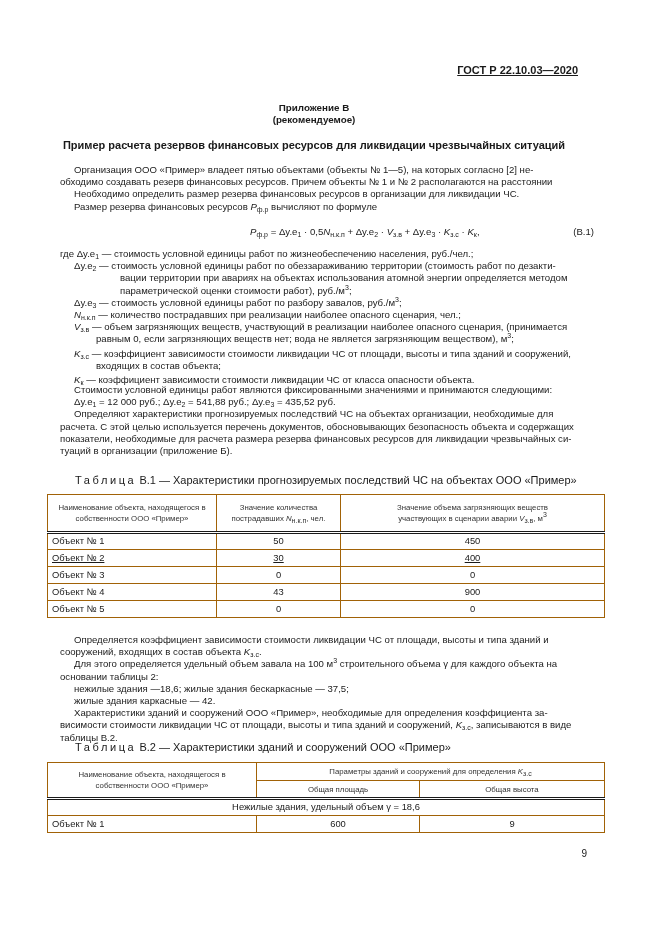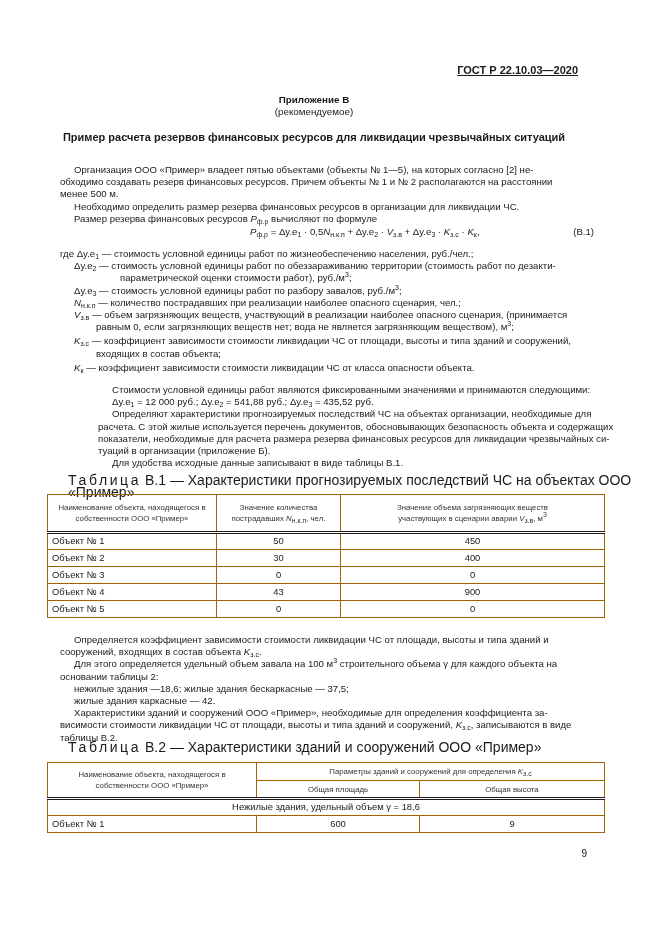--- a/index.html
+++ b/index.html
@@ -1,33 +1,33 @@
 <!DOCTYPE html>
 <html><head>
 <meta charset="utf-8">
 <style>
   html, body { margin: 0; padding: 0; background: #ffffff; }
   body { width: 661px; height: 935px; position: relative; overflow: hidden;
          font-family: "Liberation Sans", sans-serif; color: #1a1a1a; font-size: 9.6px; line-height: 12.2px; }
   .abs { position: absolute; }
   .hdr { top: 64px; right: 83px; font-weight: bold; font-size: 11px; text-decoration: underline; }
-  .center { left: 0; width: 628px; text-align: center; }
+  .center { left: 0; width: 628px; text-align: center; margin-top: 8px; }
   .annex-title { top: 94px; font-weight: bold; font-size: 9.8px; }
-  .annex-sub { top: 106px; font-weight: normal; font-size: 9.8px; text-align: center; }
+  .annex-sub { top: 106px; font-weight: bold; font-size: 9.8px; text-align: center; }
   .main-title { top: 130px; font-weight: bold; font-size: 11px; line-height: 14px; }
   .para { left: 60px; width: 534px; text-align: justify; }
   .ind { text-indent: 14px; }
   sub { font-size: 7px; vertical-align: -2px; line-height: 0; }
   sup { font-size: 7px; vertical-align: 4px; line-height: 0; }
   i { font-style: italic; }
   .formula { left: 60px; width: 534px; }
   .formula .f { position: absolute; left: 190px; }
   .formula .n { position: absolute; right: 0; }
   .defs { left: 60px; width: 534px; }
-  .table-cap { left: 68px; font-size: 14px; }
+  .table-cap { left: 75px; font-size: 11px; }
   .table-cap .sp { letter-spacing: 2.6px; }
   table { border-collapse: collapse; position: absolute; font-size: 9.4px; }
   td, th { border: 1px solid #a16207; padding: 0 4px; font-weight: normal; }
   th { font-size: 7.8px; line-height: 11px; text-align: center; color: #333; }
   td.c { text-align: center; }
   tr.dbl td, tr.dbl th { border-bottom: 3px double #1a1a1a; }
   .pagenum { right: 74px; top: 848px; font-size: 10px; }
 </style>
 </head>
 <body>
@@ -36,51 +36,50 @@
 
 <div class="abs center annex-title">Приложение В</div>
 <div class="abs center annex-sub">(рекомендуемое)</div>
 <div class="abs center main-title">
   <div>Пример расчета резервов финансовых ресурсов для ликвидации чрезвычайных ситуаций</div>
 </div>
 
 <div class="abs para" style="top:164px;">
   <div class="ind">Организация ООО «Пример» владеет пятью объектами (объекты № 1—5), на которых согласно [2] не-</div>
   <div>обходимо создавать резерв финансовых ресурсов. Причем объекты № 1 и № 2 располагаются на расстоянии</div>
-  <div>менее 500 м.</div>
   <div class="ind">Необходимо определить размер резерва финансовых ресурсов в организации для ликвидации ЧС.</div>
   <div class="ind"><span>Размер резерва финансовых ресурсов </span><i>P</i><sub>ф.р</sub><span> вычисляют по формуле</span></div>
 </div>
 
 <div class="abs formula" style="top:226px; height:14px;">
   <span class="f"><i>P</i><sub>ф.р</sub> = Δy.e<sub>1</sub> · 0,5<i>N</i><sub>н.к.п</sub> + Δy.e<sub>2</sub> · <i>V</i><sub>з.в</sub> + Δy.e<sub>3</sub> · <i>K</i><sub>з.с</sub> · <i>K</i><sub>к</sub>,</span>
   <span class="n">(В.1)</span>
 </div>
 
 <div class="abs defs" style="top:248px;">
   <div style="padding-left:0;">где Δy.e<sub>1</sub> — стоимость условной единицы работ по жизнеобеспечению населения, руб./чел.;</div>
   <div style="padding-left:14px; text-align:justify;">Δy.e<sub>2</sub> — стоимость условной единицы работ по обеззараживанию территории (стоимость работ по дезакти-</div>
+  <div style="padding-left:60px; text-align:justify;">вации территории при авариях на объектах использования атомной энергии определяется методом</div>
   <div style="padding-left:60px;">параметрической оценки стоимости работ), руб./м<sup>3</sup>;</div>
   <div style="padding-left:14px;">Δy.e<sub>3</sub> — стоимость условной единицы работ по разбору завалов, руб./м<sup>3</sup>;</div>
   <div style="padding-left:14px;"><i>N</i><sub>н.к.п</sub> — количество пострадавших при реализации наиболее опасного сценария, чел.;</div>
   <div style="padding-left:14px;"><i>V</i><sub>з.в</sub> — объем загрязняющих веществ, участвующий в реализации наиболее опасного сценария, (принимается</div>
   <div style="padding-left:36px;">равным 0, если загрязняющих веществ нет; вода не является загрязняющим веществом), м<sup>3</sup>;</div>
   <div style="padding-left:14px; margin-top:2px;"><i>K</i><sub>з.с</sub> — коэффициент зависимости стоимости ликвидации ЧС от площади, высоты и типа зданий и сооружений,</div>
   <div style="padding-left:36px;">входящих в состав объекта;</div>
   <div style="padding-left:14px; margin-top:2px;"><i>K</i><sub>к</sub> — коэффициент зависимости стоимости ликвидации ЧС от класса опасности объекта.</div>
 </div>
 
-<div class="abs para" style="top:384px;margin-left:38px;">
+<div class="abs para" style="top:384px;">
   <div class="ind">Стоимости условной единицы работ являются фиксированными значениями и принимаются следующими:</div>
   <div class="ind">Δy.e<sub>1</sub> = 12 000 руб.; Δy.e<sub>2</sub> = 541,88 руб.; Δy.e<sub>3</sub> = 435,52 руб.</div>
   <div class="ind">Определяют характеристики прогнозируемых последствий ЧС на объектах организации, необходимые для</div>
-  <div>расчета. С этой жилые используется перечень документов, обосновывающих безопасность объекта и содержащих</div>
+  <div>расчета. С этой целью используется перечень документов, обосновывающих безопасность объекта и содержащих</div>
   <div>показатели, необходимые для расчета размера резерва финансовых ресурсов для ликвидации чрезвычайных си-</div>
   <div>туаций в организации (приложение Б).</div>
-  <div class="ind">Для удобства исходные данные записывают в виде таблицы В.1.</div>
 </div>
 
 <div class="abs table-cap" style="top:474px;"><span class="sp">Таблица</span><span> В.1 — Характеристики прогнозируемых последствий ЧС на объектах ООО «Пример»</span></div>
 
 <table style="left:47px; top:494px; width:558px;">
   <colgroup>
       <col style="width:169px">
       <col style="width:124px">
       <col>
     </colgroup>
@@ -88,21 +87,21 @@
       <tr class="dbl" style="height:38px;">
     <th>Наименование объекта, находящегося в собственности ООО «Пример»</th>
     <th>Значение количества<br>пострадавших <i>N</i><sub>н.к.п</sub>, чел.</th>
     <th>Значение объема загрязняющих веществ<br>участвующих в сценарии аварии <i>V</i><sub>з.в</sub>, м<sup>3</sup></th>
   </tr>
   <tr style="height:17px;">
     <td>Объект № 1</td>
     <td class="c">50</td>
     <td class="c">450</td>
   </tr>
-  <tr style="height:17px;">
+  <tr style="height:17px;text-decoration:underline;">
     <td>Объект № 2</td>
     <td class="c">30</td>
     <td class="c">400</td>
   </tr>
   <tr style="height:17px;">
     <td>Объект № 3</td>
     <td class="c">0</td>
     <td class="c">0</td>
   </tr>
   <tr style="height:17px;">

